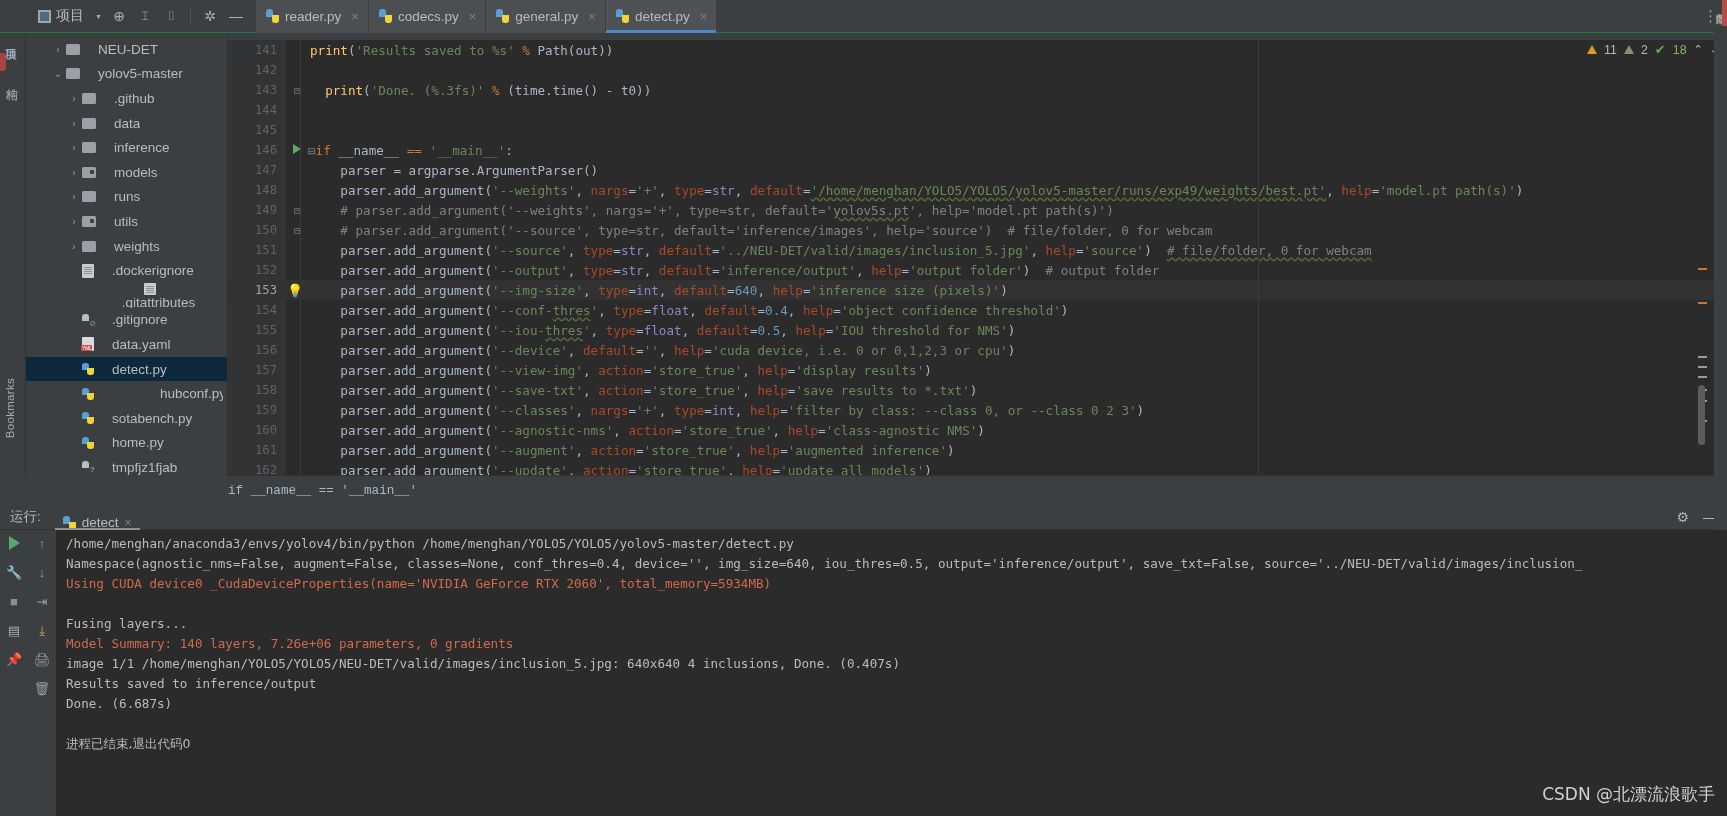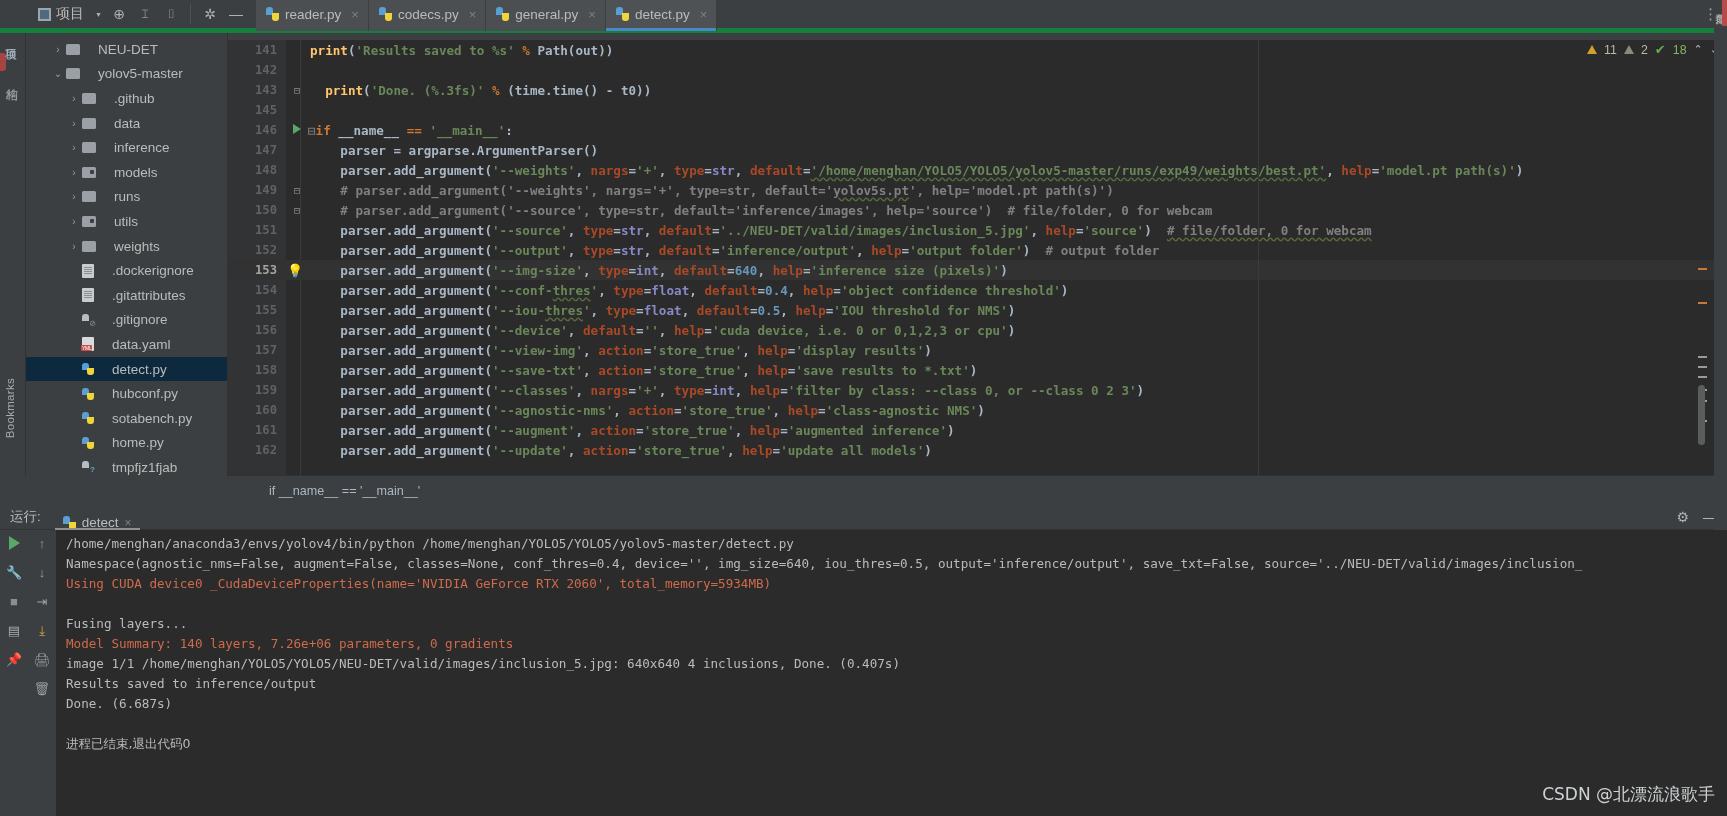--- a/index.html
+++ b/index.html
@@ -6,21 +6,21 @@
   html,body{
     width:1727px; height:816px; overflow:hidden;
     background:#3c3f41;
     font-family:"Liberation Sans", sans-serif;
     -webkit-font-smoothing:antialiased;
   }
   .app{ position:relative; width:1727px; height:816px; display:flex; flex-direction:column; }
 
   
   .topbar{ height:33px; background:#3c3f41; display:flex; align-items:center; flex:0 0 33px;
-           border-bottom:5px solid #15803d; position:relative; }
+           border-bottom:1px solid #15803d; position:relative; }
   .tb-left{ display:flex; align-items:center; height:33px; width:256px; padding-left:34px; gap:6px;}
   .proj-btn{ display:flex; align-items:center; gap:5px; color:#bbbbbb; font-size:14px; padding:2px 4px; }
   .sq-icon{ width:13px; height:13px; border:2px solid #9aa7b0; background:#4e6a7d; display:inline-block;}
   .tb-icon{ width:20px; height:22px; color:#afb1b3; display:flex; align-items:center; justify-content:center; font-size:14px;}
   .tb-sep{ width:1px;height:20px;background:#4e5254;margin:0 3px;}
 
   
   .tabstrip{ display:flex; align-items:stretch; height:33px; flex:1; }
   .tab{ display:flex; align-items:center; gap:6px; padding:0 9px 0 10px; height:33px;
         color:#bbbbbb; font-size:13.5px; background:#4e5254; border-right:1px solid #3c3f41;
@@ -75,21 +75,21 @@
   .fileic.pyg:after{content:"⊘";position:absolute;right:-2px;bottom:-1px;font-size:8px;color:#8d9398;}
   .lbl{ overflow:hidden;margin-left:12px; }
 
   
   .editor{ flex:1; min-width:0; background:#2b2b2b; position:relative; overflow:hidden;
            border-bottom:1px solid #323232; }
   .ed-top-strip{height:7px;background:#3c3f41;}
   .gutter-bg{ position:absolute; left:0; top:7px; bottom:0; width:58px; background:#313335; }
   .codearea{ position:absolute; left:0; right:0; top:7px; bottom:0; overflow:hidden;
              font-family:"DejaVu Sans Mono","Liberation Mono",monospace; font-size:12.6px; }
-  .cline{ height:20px; display:flex; align-items:center; white-space:pre; position:relative;font-weight:bold; }
+  .cline{ height:20px; display:flex; align-items:center; white-space:pre; position:relative; }
   .cline.hl{ background:#323232; }
   .ln{ width:58px; flex:0 0 58px; text-align:right; padding-right:9px; color:#606366; font-size:12.2px;}
   .ln.cur{ color:#a4a3a3; }
   .gmark{ position:absolute; left:58px; width:22px; text-align:center; font-size:11px;}
   .ctext{ padding-left:24px; }
   .fold-line{ position:absolute; left:72px; top:7px; bottom:0; width:1px; background:#3b3b3b;}
 
   
   .kw{color:#cc7832;} .str{color:#6a8759;} .num{color:#6897bb;} .fn{color:#ffc66d;}
   .id{color:#a9b7c6;} .cmt{color:#808080;}
@@ -103,22 +103,22 @@
   .insp{ position:absolute; right:8px; top:9px; display:flex; align-items:center; gap:7px; font-size:12.4px;
           color:#bbbbbb;}
   .insp .warn{color:#bbb8a8;} .insp .grn{color:#84b660;}
   .tri{width:0;height:0;border-left:5.5px solid transparent;border-right:5.5px solid transparent;border-bottom:9px solid #d2a02a;position:relative;display:inline-block;}
   .tri.grey{border-bottom-color:#8b8b7a;}
   .chk{color:#6aa84f;font-size:13px;}
   .chev{color:#bbb;font-size:11px;}
 
   
   .bcline{ height:29px; background:#3c3f41; display:flex; align-items:center;
-           font-family:Liberation Sans, sans-serif; font-size:12.6px;
-           color:#a9b7c6; padding-left:228px; flex:0 0 29px;margin-left:41px;}
+           font-family:Liberation Mono, monospace; font-size:12.6px;
+           color:#a9b7c6; padding-left:228px; flex:0 0 29px;}
 
   
   .runpanel{ flex:0 0 311px; display:flex; flex-direction:column; background:#3c3f41; min-height:0;}
   .run-header{ height:25px; display:flex; align-items:center; gap:0; flex:0 0 25px;
                border-bottom:1px solid #323232; padding-left:10px; }
   .run-title{ color:#bbbbbb; font-size:13.5px; margin-right:14px;}
   .run-tab{ display:flex; align-items:flex-end; gap:6px; color:#bbbbbb; font-size:13.5px;
             padding:0 8px; height:25px; position:relative;}
   .run-tab:after{content:"";position:absolute;left:0;right:0;bottom:0;height:2px;background:#8d9094;}
   .run-tab .x{color:#7d8184;font-size:12px;}
@@ -241,37 +241,37 @@
       </div>
       <div class="row" style="padding-left:40px;">
         <span class="arrow">›</span>
         <span class="folder"></span>
         <span class="lbl">weights</span>
       </div>
       <div class="row" style="padding-left:56px;">
         <span class="fileic doc"></span>
         <span class="lbl">.dockerignore</span>
       </div>
-      <div class="row" style="padding-left:56px;">
+      <div class="row" style="padding-left:56px;flex-direction:column;">
         <span class="fileic doc"></span>
         <span class="lbl">.gitattributes</span>
       </div>
       <div class="row" style="padding-left:56px;">
         <span class="fileic pyg"></span>
         <span class="lbl">.gitignore</span>
       </div>
       <div class="row" style="padding-left:56px;">
         <span class="fileic yml"></span>
         <span class="lbl">data.yaml</span>
       </div>
       <div class="row sel" style="padding-left:56px;">
         <span class="fileic py"></span>
         <span class="lbl">detect.py</span>
       </div>
-      <div class="row" style="padding-left:56px;">
+      <div class="row" style="padding-left:56px;gap:48px;">
         <span class="fileic py"></span>
         <span class="lbl">hubconf.py</span>
       </div>
       <div class="row" style="padding-left:56px;">
         <span class="fileic py"></span>
         <span class="lbl">sotabench.py</span>
       </div>
       <div class="row" style="padding-left:56px;">
         <span class="fileic py"></span>
         <span class="lbl">home.py</span>
@@ -288,20 +288,21 @@
       <div class="gutter-bg"></div>
       <div class="fold-line"></div>
 
       <div class="codearea">
         <div class="cline"><span class="ln">141</span><span class="ctext"><span class="fn">print</span><span class="id">(</span><span class="str">'Results saved to %s'</span> <span class="kw">%</span> <span class="id">Path(out))</span></span></div>
 
         <div class="cline"><span class="ln">142</span><span class="ctext"></span></div>
 
         <div class="cline"><span class="ln">143</span><span class="gmark" style="color:#787878;font-size:10px;">⊟</span><span class="ctext">  <span class="fn">print</span><span class="id">(</span><span class="str">'Done. (%.3fs)'</span> <span class="kw">%</span> <span class="id">(time.time() - t0))</span></span></div>
 
+        <div class="cline"><span class="ln">144</span><span class="ctext"></span></div>
         <div class="cline"><span class="ln">145</span><span class="ctext"></span></div>
 
         <div class="cline"><span class="ln">146</span><span class="gmark" style="left:58px;"><span style="display:inline-block;width:0;height:0;border-top:5px solid transparent;border-bottom:5px solid transparent;border-left:8px solid #59a869;"></span></span><span class="ctext" style="padding-left:22px;"><span style="color:#787878;">⊟</span><span class="kw">if</span> <span class="id">__name__</span> <span class="kw">==</span> <span class="str">'__main__'</span><span class="id">:</span></span></div>
 
         <div class="cline"><span class="ln">147</span><span class="ctext">    <span class="id">parser = argparse.</span><span class="id">ArgumentParser()</span></span></div>
 
         <div class="cline"><span class="ln">148</span><span class="ctext">    <span class="id">parser.add_argument(</span><span class="str">'--weights'</span><span class="id">, </span><span class="argkw">nargs</span><span class="id">=</span><span class="str">'+'</span><span class="id">, </span><span class="argkw">type</span><span class="id">=</span><span class="builtin">str</span><span class="id">, </span><span class="argkw">default</span><span class="id">=</span><span class="str greenwave">'/home/menghan/YOLO5/YOLO5/yolov5-master/runs/exp49/weights/best.pt'</span><span class="id">, </span><span class="argkw">help</span><span class="id">=</span><span class="str">'model.pt path(s)'</span><span class="id">)</span></span></div>
 
         <div class="cline"><span class="ln">149</span><span class="gmark" style="color:#787878;font-size:10px;">⊟</span><span class="ctext">    <span class="cmt"># parser.add_argument('--weights', nargs='+', type=str, default='</span><span class="cmt greenwave">yolov5s.pt</span><span class="cmt">', help='model.pt path(s)')</span></span></div>
 

